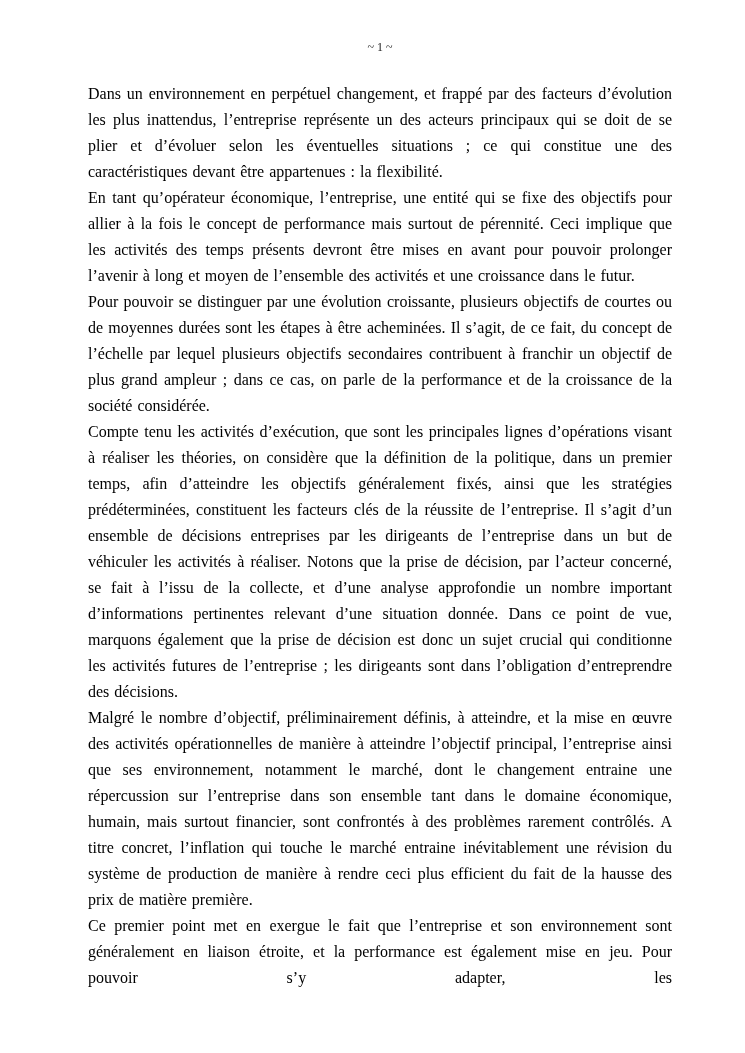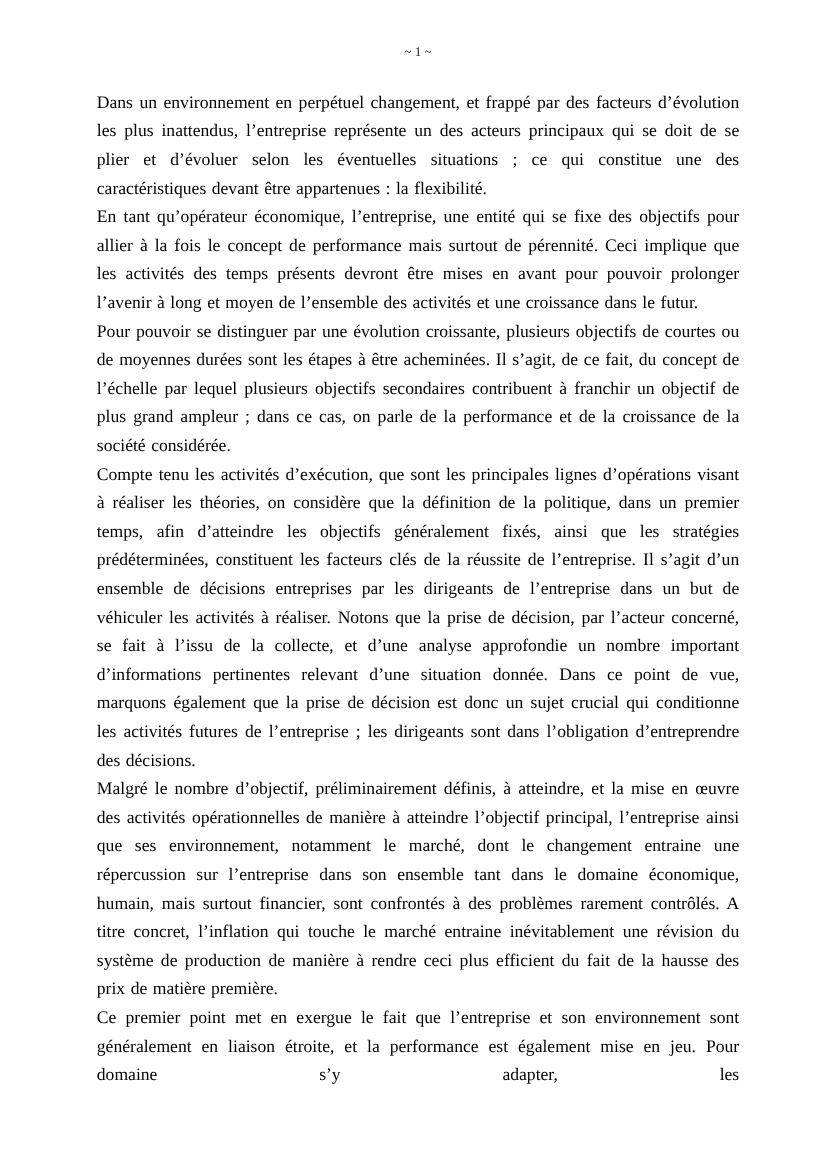--- a/index.html
+++ b/index.html
@@ -56,14 +56,14 @@
   <p class="para">Dans un environnement en perpétuel changement, et frappé par des facteurs d’évolution les plus inattendus, l’entreprise représente un des acteurs principaux qui se doit de se plier et d’évoluer selon les éventuelles situations ; ce qui constitue une des caractéristiques devant être appartenues : la flexibilité.</p>
 
   <p class="para">En tant qu’opérateur économique, l’entreprise, une entité qui se fixe des objectifs pour allier à la fois le concept de performance mais surtout de pérennité. Ceci implique que les activités des temps présents devront être mises en avant pour pouvoir prolonger l’avenir à long et moyen de l’ensemble des activités et une croissance dans le futur.</p>
 
   <p class="para">Pour pouvoir se distinguer par une évolution croissante, plusieurs objectifs de courtes ou de moyennes durées sont les étapes à être acheminées. Il s’agit, de ce fait, du concept de l’échelle par lequel plusieurs objectifs secondaires contribuent à franchir un objectif de plus grand ampleur ; dans ce cas, on parle de la performance et de la croissance de la société considérée.</p>
 
   <p class="para">Compte tenu les activités d’exécution, que sont les principales lignes d’opérations visant à réaliser les théories, on considère que la définition de la politique, dans un premier temps, afin d’atteindre les objectifs généralement fixés, ainsi que les stratégies prédéterminées, constituent les facteurs clés de la réussite de l’entreprise. Il s’agit d’un ensemble de décisions entreprises par les dirigeants de l’entreprise dans un but de véhiculer les activités à réaliser. Notons que la prise de décision, par l’acteur concerné, se fait à l’issu de la collecte, et d’une analyse approfondie un nombre important d’informations pertinentes relevant d’une situation donnée. Dans ce point de vue, marquons également que la prise de décision est donc un sujet crucial qui conditionne les activités futures de l’entreprise ; les dirigeants sont dans l’obligation d’entreprendre des décisions.</p>
 
   <p class="para">Malgré le nombre d’objectif, préliminairement définis, à atteindre, et la mise en œuvre des activités opérationnelles de manière à atteindre l’objectif principal, l’entreprise ainsi que ses environnement, notamment le marché, dont le changement entraine une répercussion sur l’entreprise dans son ensemble tant dans le domaine économique, humain, mais surtout financier, sont confrontés à des problèmes rarement contrôlés. A titre concret, l’inflation qui touche le marché entraine inévitablement une révision du système de production de manière à rendre ceci plus efficient du fait de la hausse des prix de matière première.</p>
 
-  <p class="para continued">Ce premier point met en exergue le fait que l’entreprise et son environnement sont généralement en liaison étroite, et la performance est également mise en jeu. Pour domaine s’y adapter, les</p>
+  <p class="para continued">Ce premier point met en exergue le fait que l’entreprise et son environnement sont généralement en liaison étroite, et la performance est également mise en jeu. Pour pouvoir s’y adapter, les</p>
 </div>
 
 </body></html>

